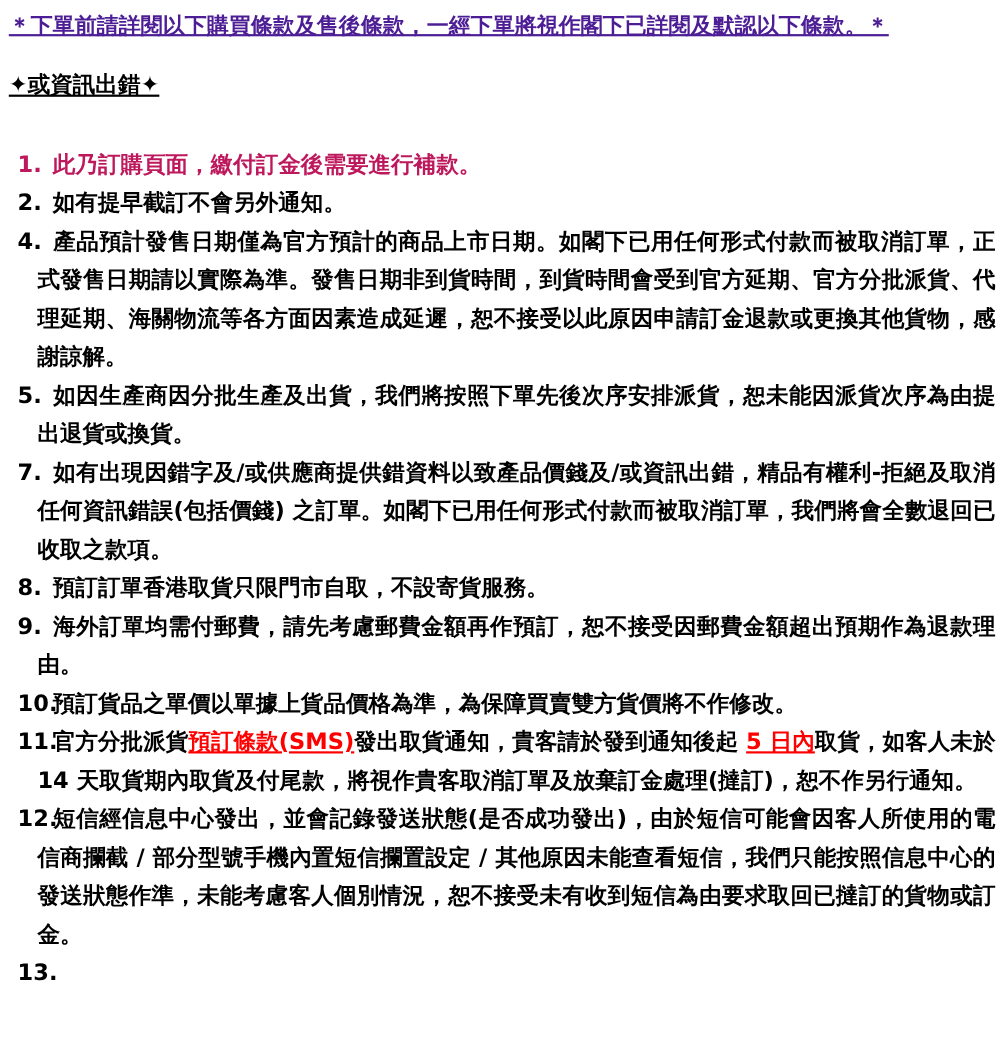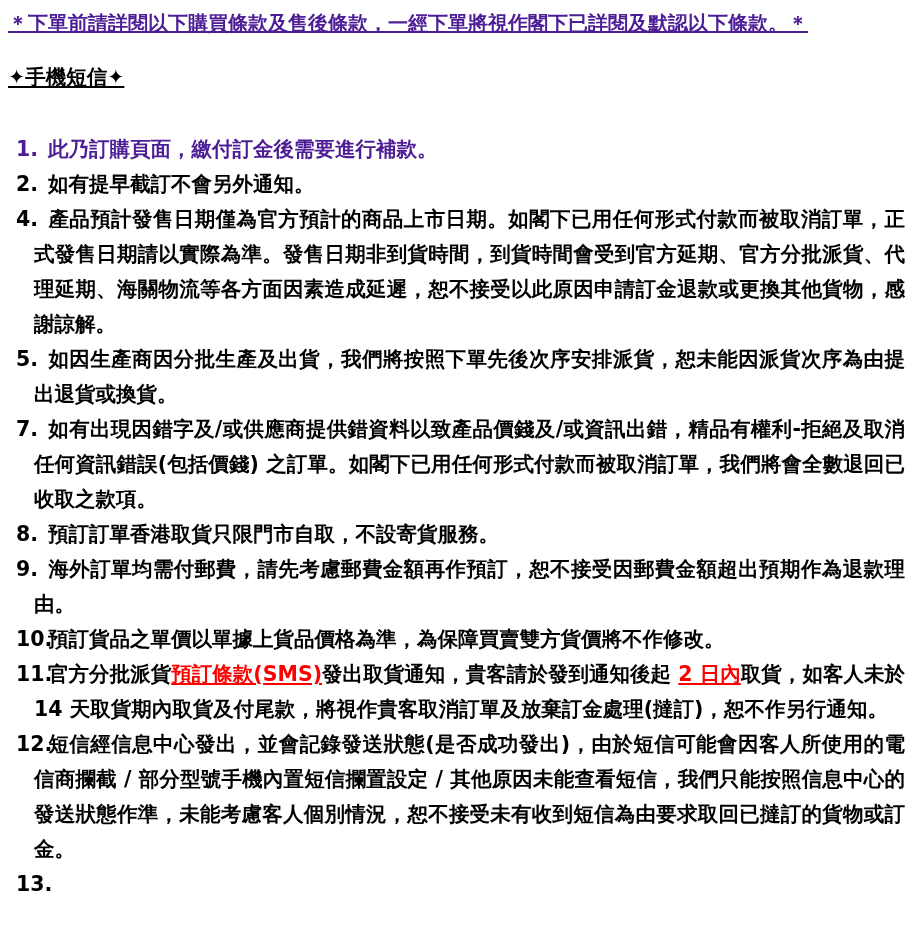--- a/index.html
+++ b/index.html
@@ -41,35 +41,35 @@
     padding-left: 26px;  
     text-indent: -18px;  
   }
   .term .num {
     display: inline-block;
     width: 32px;
     text-indent: 0;
     letter-spacing: 0;
   }
   .term.red-item {
-    color: #4c1d95;
+    color: #be185d;
     margin-top: 40px;
   }
   .red-underline {
     color: #ff0000;
     text-decoration: underline;
   }
 </style>
 </head>
 <body>
 
 <div class="notice">＊下單前請詳閱以下購買條款及售後條款，一經下單將視作閣下已詳閱及默認以下條款。＊</div>
 
 <div>
-  <span class="section-title">✦手機短信✦</span>
+  <span class="section-title">✦或資訊出錯✦</span>
 </div>
 
 <div class="terms-list">
 
   <div class="term red-item">
     <span class="num">1.</span><span>此乃訂購頁面，繳付訂金後需要進行補款。</span>
   </div>
 
   <div class="term">
     <span class="num">2.</span><span>如有提早截訂不會另外通知。</span>
@@ -95,21 +95,21 @@
 
   <div class="term">
     <span class="num">9.</span><span>海外訂單均需付郵費，請先考慮郵費金額再作預訂，恕不接受因郵費金額超出預期作為退款理由。</span>
   </div>
 
   <div class="term">
     <span class="num">10.</span><span>預訂貨品之單價以單據上貨品價格為準，為保障買賣雙方貨價將不作修改。</span>
   </div>
 
   <div class="term">
-    <span class="num">11.</span><span><span>官方分批派貨</span><span class="red-underline">預訂條款(SMS)</span><span>發出取貨通知，貴客請於發到通知後起 </span><span class="red-underline">2 日內</span><span>取貨，如客人未於 14 天取貨期內取貨及付尾款，將視作貴客取消訂單及放棄訂金處理(撻訂)，恕不作另行通知。</span></span>
+    <span class="num">11.</span><span><span>官方分批派貨</span><span class="red-underline">預訂條款(SMS)</span><span>發出取貨通知，貴客請於發到通知後起 </span><span class="red-underline">5 日內</span><span>取貨，如客人未於 14 天取貨期內取貨及付尾款，將視作貴客取消訂單及放棄訂金處理(撻訂)，恕不作另行通知。</span></span>
   </div>
 
   <div class="term">
     <span class="num">12.</span><span>短信經信息中心發出，並會記錄發送狀態(是否成功發出)，由於短信可能會因客人所使用的電信商攔截 / 部分型號手機內置短信攔置設定 / 其他原因未能查看短信，我們只能按照信息中心的發送狀態作準，未能考慮客人個別情況，恕不接受未有收到短信為由要求取回已撻訂的貨物或訂金。</span>
   </div>
 
   <div class="term">
     <span class="num">13.</span>
   </div>
 

